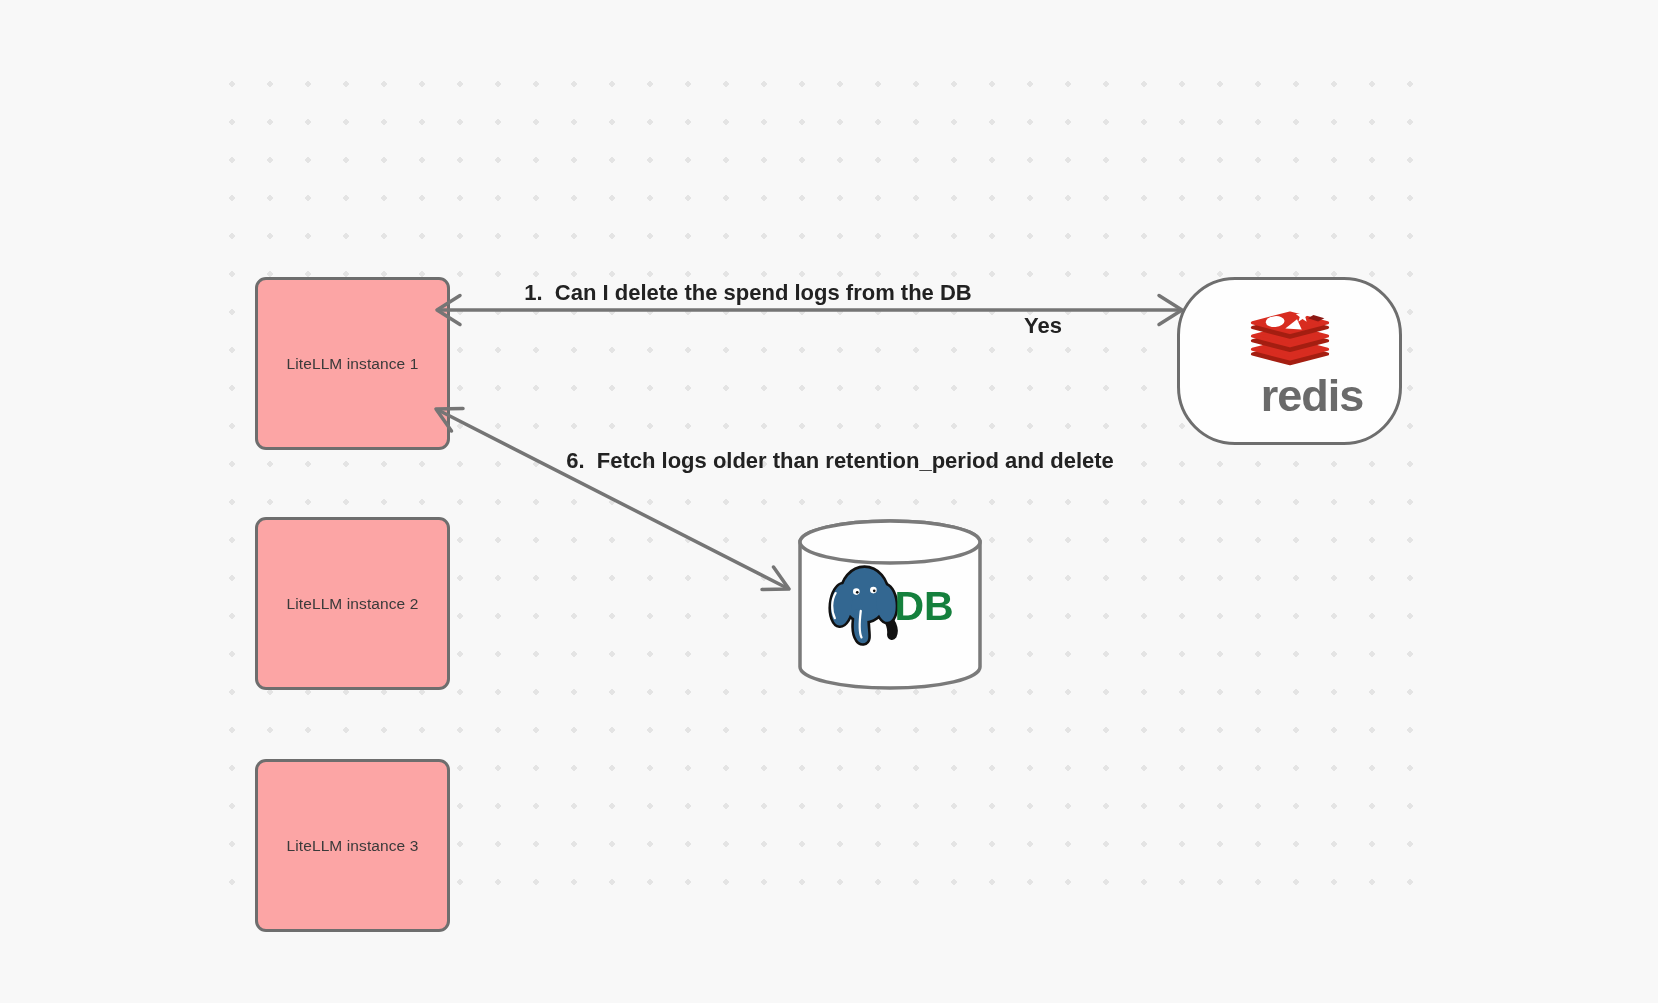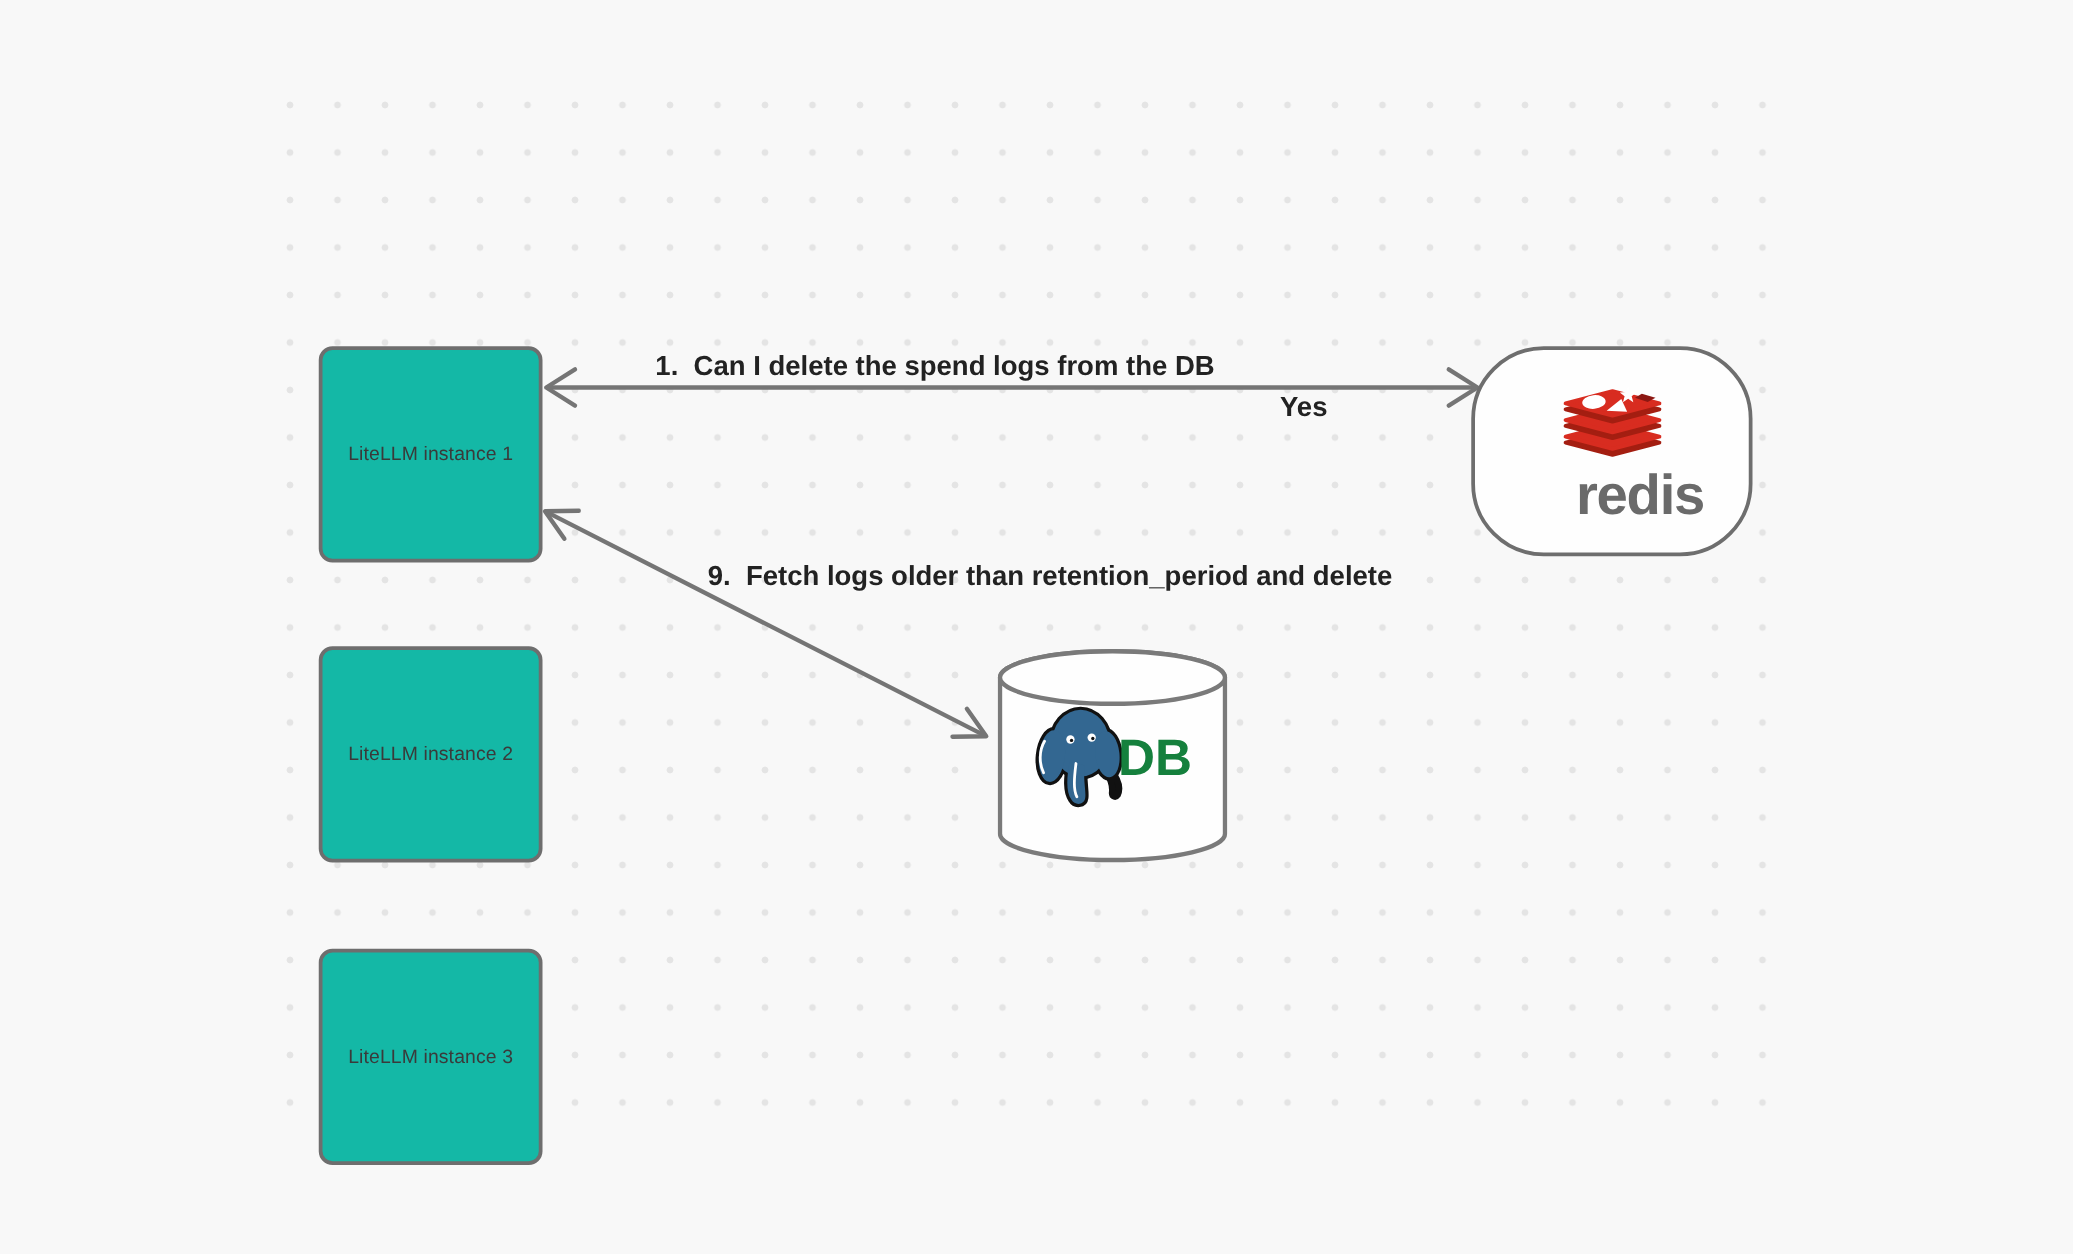--- a/index.html
+++ b/index.html
@@ -7,22 +7,22 @@
     position:relative;width:1658px;height:1003px;overflow:hidden;
     background:#f8f8f8;
     font-family:"Liberation Sans",sans-serif;
   }
   .dots{
     position:absolute;left:213px;top:65px;width:1216px;height:836px;
     background-image:radial-gradient(circle,#e4e4e4 2.6px,transparent 2.9px);
     background-size:38px 38px;
   }
   .inst-box{
-    position:absolute;left:255px;width:179px;height:173px;
-    background:#14b8a6;border:3.5px solid #6e6e6e;border-radius:11px;
+    position:absolute;left:255px;width:195px;height:173px;
+    background:#fca5a5;border:3.5px solid #6e6e6e;border-radius:11px;
     display:flex;align-items:center;justify-content:center;
     box-sizing:border-box;
   }
   .inst-label{
     font-size:15.5px;color:#3a3a3a;letter-spacing:.1px;white-space:nowrap;
   }
   .arrow-label{
     position:absolute;transform:translate(-50%,-50%);
     font-size:22px;font-weight:bold;color:#222;white-space:pre;
   }
@@ -76,21 +76,21 @@
       <g>
         <line x1="439" y1="410.5" x2="786" y2="587.5"></line>
         <polyline points="451.5,431 436,409 463,408.6"></polyline>
         <polyline points="773.5,567 789,589 762,589.4"></polyline>
       </g>
     </g>
   </svg>
 
   <div class="arrow-label" style="left:748px;top:293px;">1.  Can I delete the spend logs from the DB</div>
   <div class="arrow-label" style="left:1043px;top:293px;margin-top:33px;">Yes</div>
-  <div class="arrow-label" style="left:840px;top:461px;">9.  Fetch logs older than retention_period and delete</div>
+  <div class="arrow-label" style="left:840px;top:461px;">6.  Fetch logs older than retention_period and delete</div>
 
   <div class="redis-node">
     <svg width="86" height="66" viewBox="0 0 110 80">
       <g stroke-linejoin="round">
 
         <path d="M55,48 L103,60.5 L55,73 L7,60.5 Z" fill="#a41e11" stroke="#a41e11" stroke-width="4"></path>
         <path d="M55,42 L103,54.5 L55,67 L7,54.5 Z" fill="#d82c20" stroke="#d82c20" stroke-width="4"></path>
 
         <path d="M55,31 L103,43.5 L55,56 L7,43.5 Z" fill="#a41e11" stroke="#a41e11" stroke-width="4"></path>
         <path d="M55,25 L103,37.5 L55,50 L7,37.5 Z" fill="#d82c20" stroke="#d82c20" stroke-width="4"></path>

